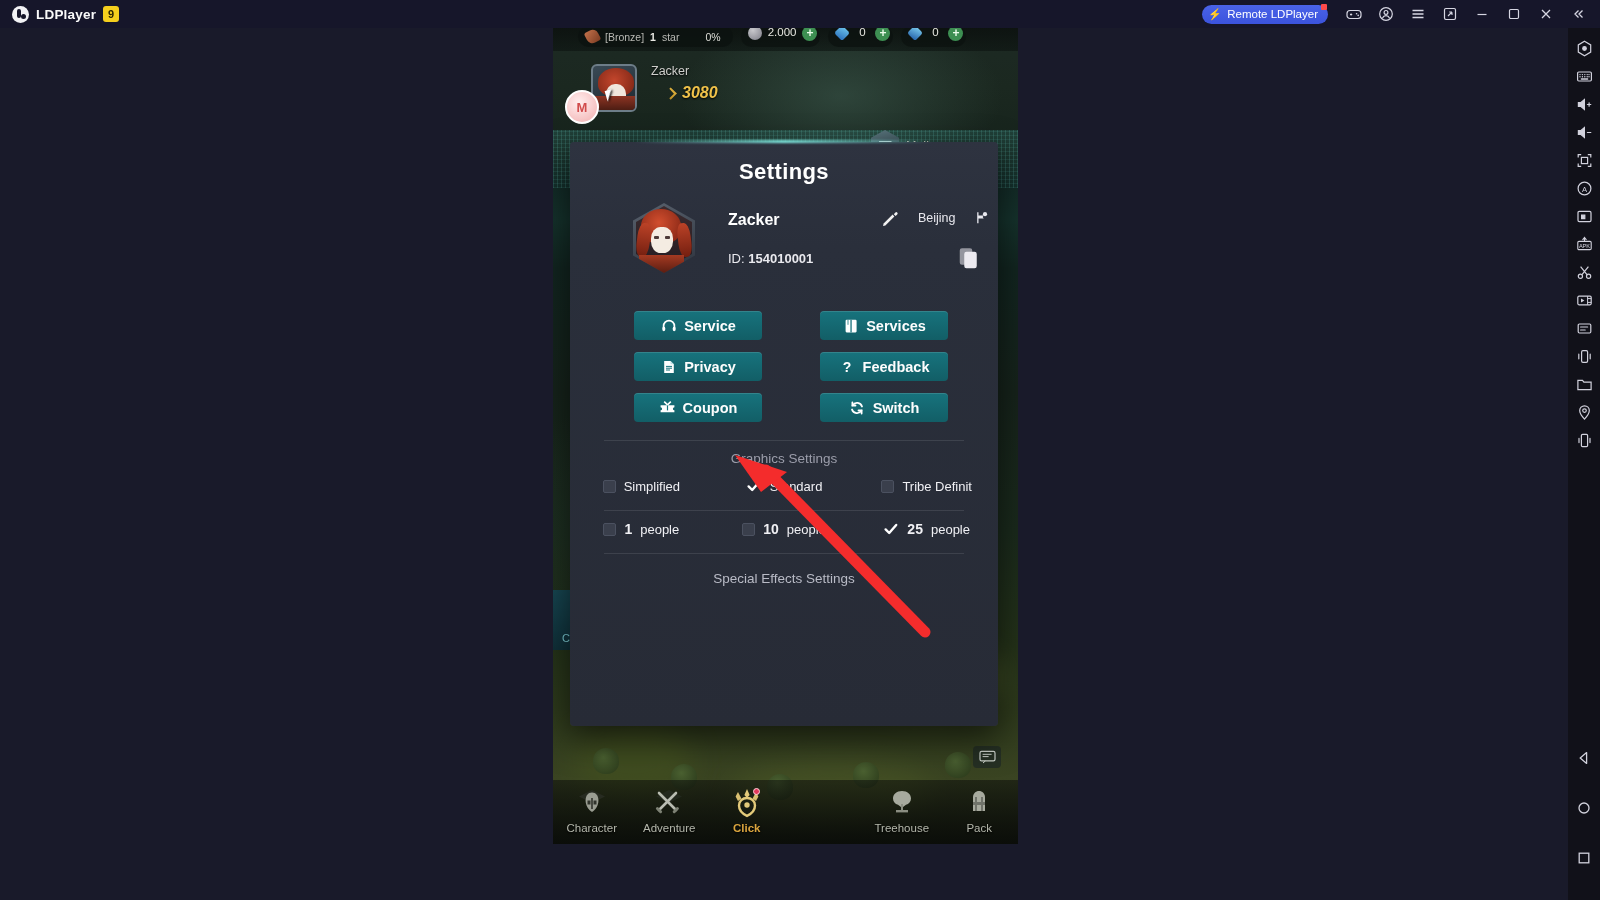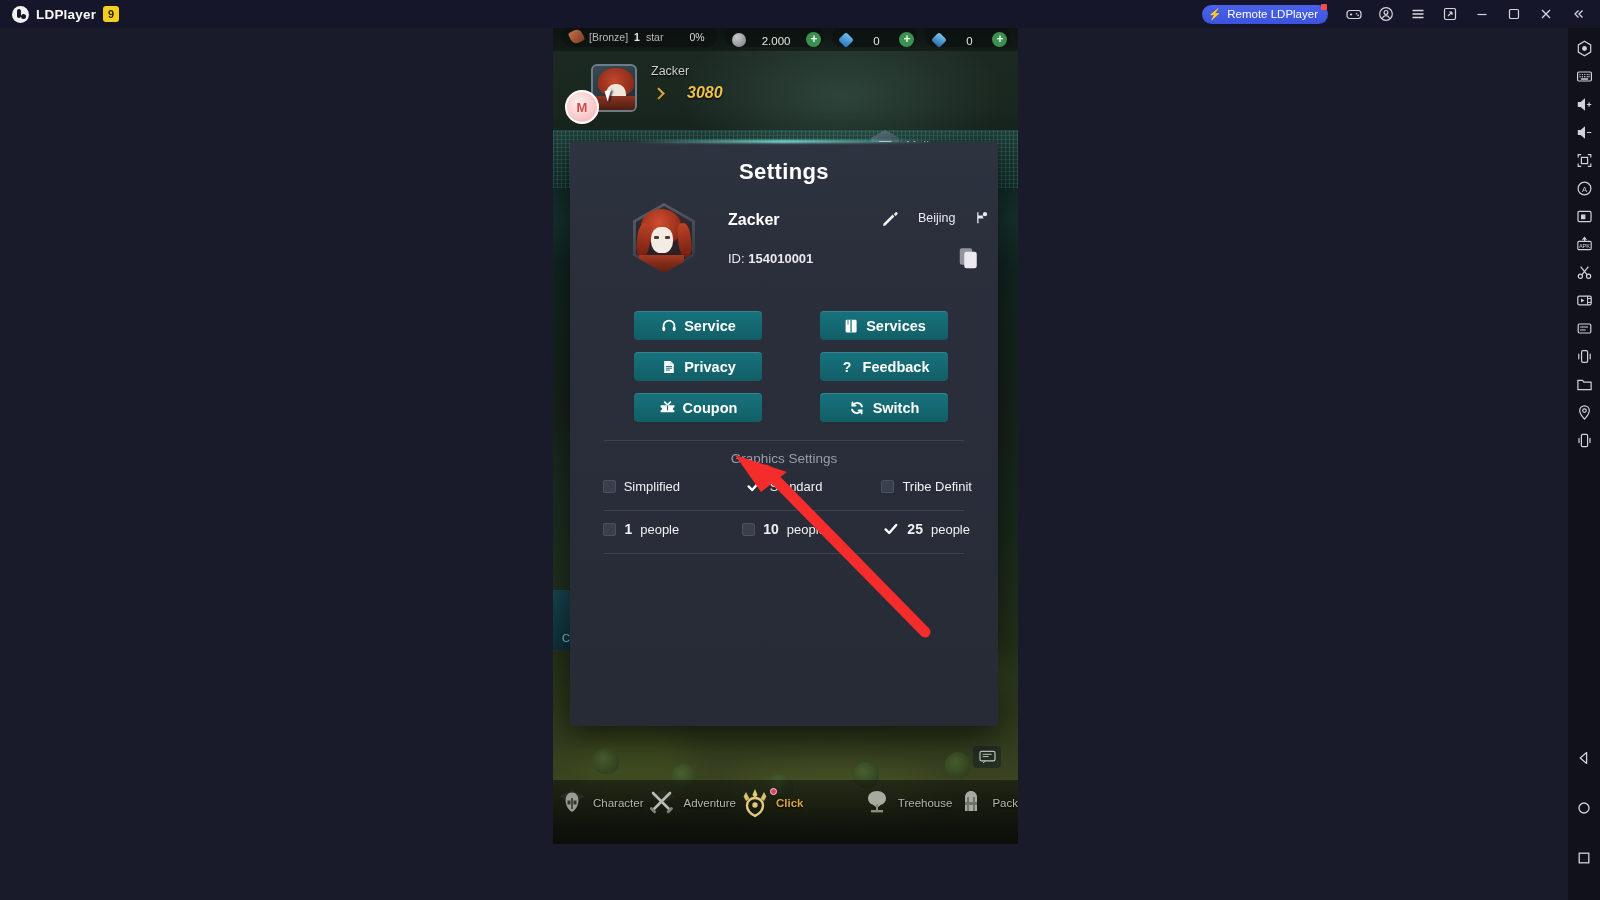--- a/index.html
+++ b/index.html
@@ -90,36 +90,37 @@
     position: absolute; width: 26px; height: 26px; border-radius: 50% 50% 45% 45%;
     background: radial-gradient(circle at 40% 35%, #4d6534, #263518);
     opacity: .85;
   }
 
   
   .topbar {
     position: absolute; left: 0; top: 0; width: 465px; height: 29px;
     display: flex; align-items: center; gap: 0px;
     background: linear-gradient(180deg, rgba(10,14,12,.88), rgba(10,16,14,.55));
+    padding-left: 16px;
   }
   .rank-pill {
     display: flex; align-items: center; gap: 6px;
     height: 21px; padding: 0 12px 0 8px; margin-left: 9px;
     background: rgba(12,18,16,.78); border-radius: 11px;
   }
   .rank-icon {
     width: 13px; height: 13px; transform: rotate(-28deg);
     background: linear-gradient(150deg,#c1704a,#7d3d23);
     border-radius: 2px 6px 2px 6px;
   }
   .rank-txt { color: #b9b9b4; font-size: 10.5px; white-space: nowrap; }
   .rank-txt b { color: #e9e9e4; font-weight: bold; }
   .rank-pct { color: #dcdcd6; font-size: 10.5px; margin-left: 20px; }
   .res {
-    display: flex; align-items: flex-end; gap: 16px; height: 21px;
+    display: flex; align-items: flex-start; gap: 6px; height: 21px;
     background: rgba(12,18,16,.78); border-radius: 11px;
     padding: 0 3px 0 7px; margin-left: 8px;
   }
   .res-ico { width: 14px; height: 14px; border-radius: 50%; flex: none; }
   .ico-coin { background: radial-gradient(circle at 35% 30%, #c8c8cc, #7c7c86); }
   .ico-gem-a { background: linear-gradient(160deg,#6fc7ee,#2a6fbb); border-radius: 3px; transform: rotate(45deg) scale(.8); }
   .ico-gem-b { background: linear-gradient(160deg,#7fd0f2,#2360a8); border-radius: 3px; transform: rotate(45deg) scale(.8); }
   .res-val { color: #e6e6e0; font-size: 11.5px; min-width: 14px; text-align: center; }
   .plus {
     width: 15px; height: 15px; border-radius: 50%;
@@ -151,21 +152,21 @@
     position: absolute; left: 2px; top: 30px; width: 34px; height: 34px;
     border-radius: 50%; background: radial-gradient(circle at 40% 35%, #ffeeee, #f3b0b0);
     border: 2px solid #fff; display: flex; align-items: center; justify-content: center;
     color: #d14b4b; font-size: 13px; font-weight: bold;
   }
   .pc-name {
     position: absolute; left: 88px; top: 4px; color: #cfcfcc; font-size: 12.5px;
     text-shadow: 0 1px 2px #000;
   }
   .pc-power {
-    position: absolute; left: 88px; top: 24px; display: flex; align-items: center; gap: 22px;
+    position: absolute; left: 100px; top: 24px; display: flex; align-items: center; gap: 5px;
   }
   .pc-sword {
     width: 14px; height: 14px;
     background: linear-gradient(135deg,#f0c24a,#a97a16);
     clip-path: polygon(10% 45%, 45% 10%, 55% 20%, 22% 55%, 55% 88%, 45% 98%, 10% 62%, 0 54%);
     transform: scaleX(-1);
   }
   .pc-power-val {
     color: #f0c24a; font-size: 16px; font-style: italic; font-weight: bold;
     text-shadow: 0 1px 2px #000;
@@ -313,21 +314,21 @@
     display: flex; align-items: center; justify-content: center; color: #c9cfc8;
   }
 
   
   .botnav {
     position: absolute; left: 0; bottom: 0; width: 465px; height: 64px;
     background: linear-gradient(180deg, rgba(12,14,11,.55), rgba(8,10,8,.92));
     display: flex; align-items: flex-start; padding-top: 6px;
   }
   .nav-item {
-    flex: 1; display: flex; flex-direction: row; align-items: center; gap: 2px;
+    flex: 1; display: flex; flex-direction: column; align-items: center; gap: 2px;
     position: relative;
   }
   .nav-ico { width: 38px; height: 34px; display: flex; align-items: center; justify-content: center; }
   .nav-lbl { font-size: 11.5px; color: #b4b7ab; text-shadow: 0 1px 2px #000; }
   .nav-item.active .nav-lbl { color: #dba53e; font-weight: bold; }
   .nav-dot {
     position: absolute; right: 26px; top: 2px; width: 7px; height: 7px;
     border-radius: 50%; background: #e2395c; border: 1px solid #ffd0da;
   }
 
@@ -619,20 +620,21 @@
                 <path d="M2.6 8.4l3.6 3.6 7-8"></path>
               </svg>
             </span>
             <span class="lbl-b">25</span>
             <span>people</span>
           </div>
         </div>
       </div>
 
       <div class="sec-sep"></div>
+      <div class="sfx">Special Effects Settings</div>
     </div>
 
 
     <div class="chat-icon">
       <svg width="17" height="14" viewBox="0 0 17 14" fill="none" stroke="currentColor" stroke-width="1.2">
         <rect x="1" y="1.4" width="15" height="9.5" rx="1.6"></rect>
         <path d="M4 13l2.4-2.1M3.6 4.3h9M3.6 6.6h6" stroke-width="1"></path>
       </svg>
     </div>
 

